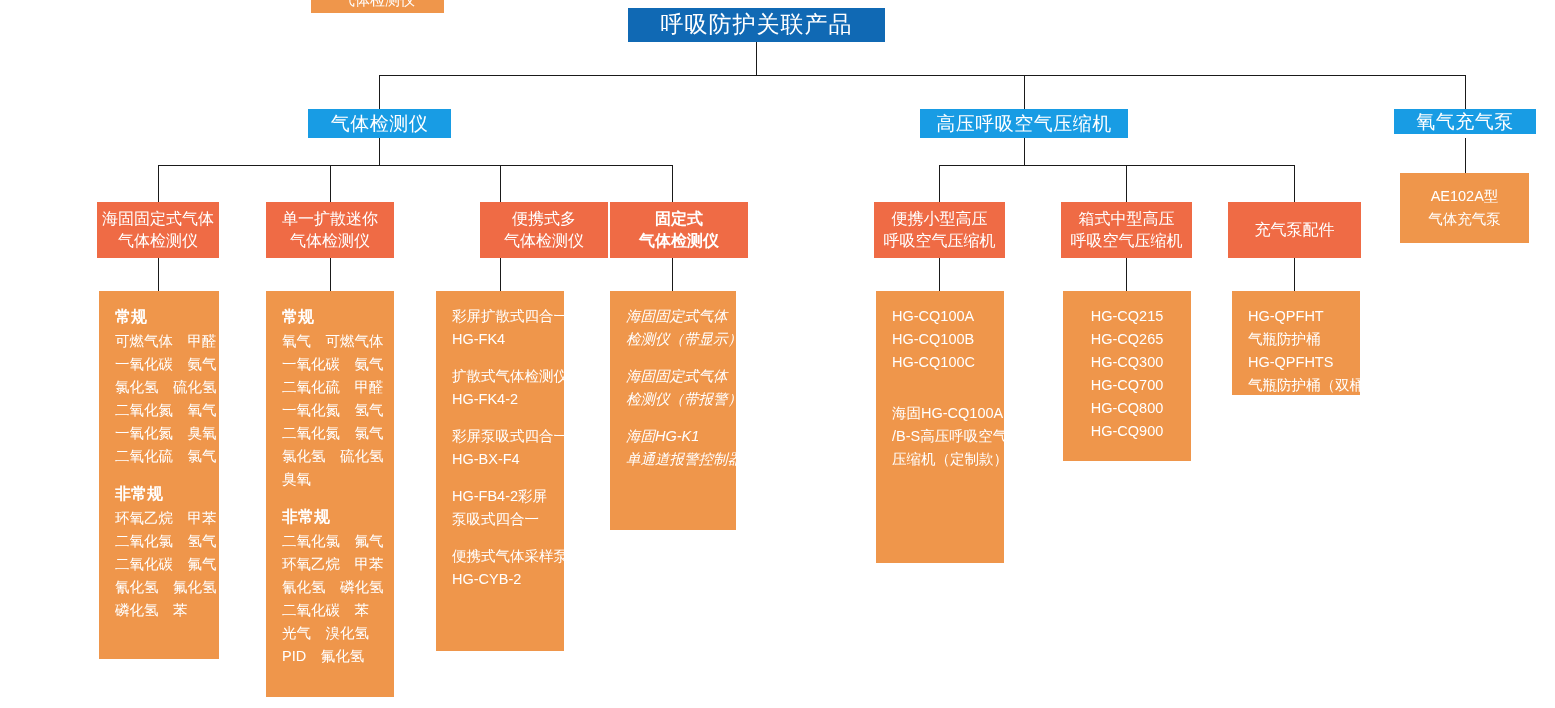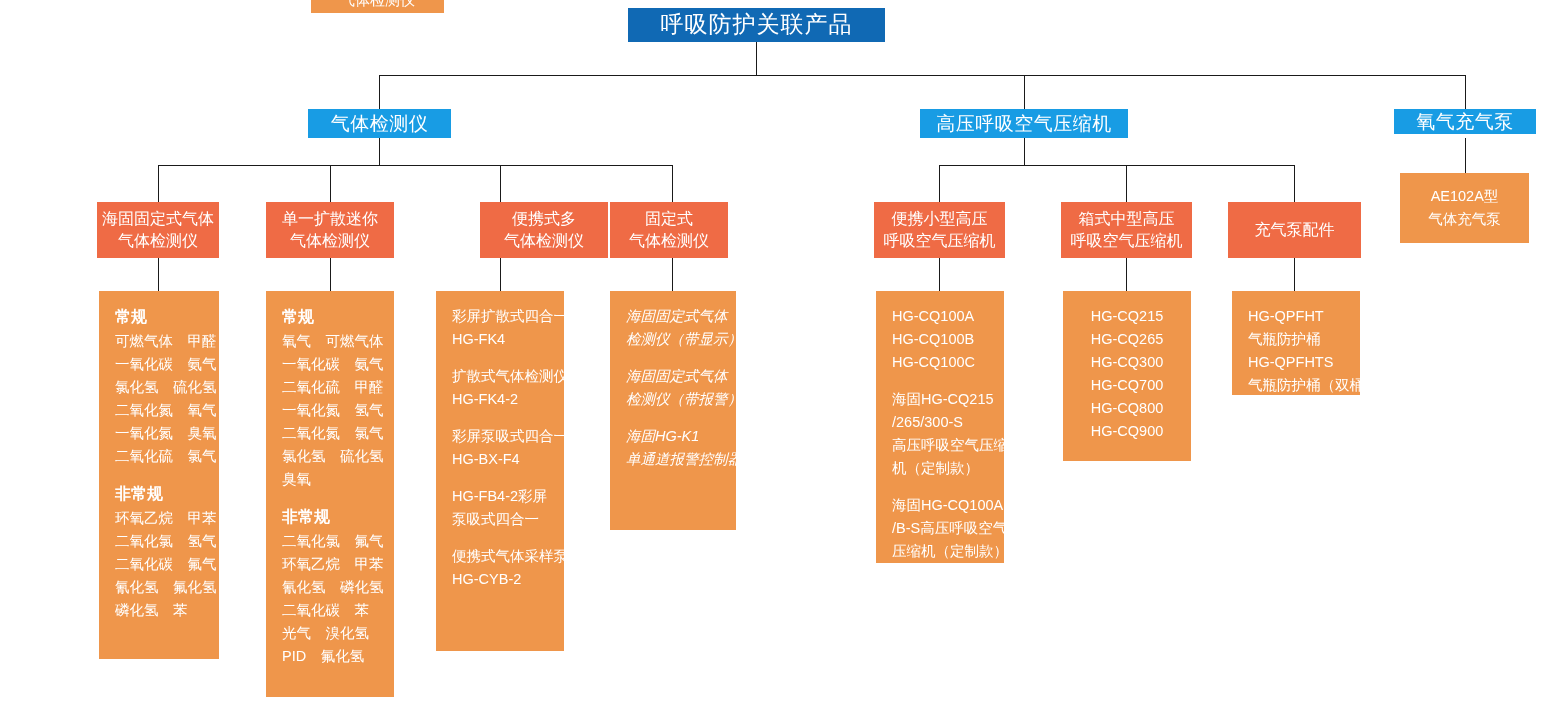--- a/index.html
+++ b/index.html
@@ -140,21 +140,21 @@
     <span class="ln-txt">气体检测仪</span>
   </div>
   <div class="box lvl3" style="left:266px; top:202px; width:128px; height:56px;">
     <span class="ln-txt">单一扩散迷你</span>
     <span class="ln-txt">气体检测仪</span>
   </div>
   <div class="box lvl3" style="left:436px; top:202px; width:128px; height:56px;margin-left:44px;">
     <span class="ln-txt">便携式多</span>
     <span class="ln-txt">气体检测仪</span>
   </div>
-  <div class="box lvl3" style="left:610px; top:202px; width:118px; height:56px;">
+  <div class="box lvl3" style="left:610px; top:202px; width:138px; height:56px;font-weight:bold;">
     <span class="ln-txt">固定式</span>
     <span class="ln-txt">气体检测仪</span>
   </div>
   <div class="box lvl3" style="left:874px; top:202px; width:131px; height:56px;text-align:right;">
     <span class="ln-txt">便携小型高压</span>
     <span class="ln-txt">呼吸空气压缩机</span>
   </div>
   <div class="box lvl3" style="left:1061px; top:202px; width:131px; height:56px;">
     <span class="ln-txt">箱式中型高压</span>
     <span class="ln-txt">呼吸空气压缩机</span>
@@ -259,26 +259,20 @@
     </div>
   </div>
 
   <div class="leaf" style="left:876px; top:291px; width:128px; height:272px;">
     <div>
       <span class="row">HG-CQ100A</span>
       <span class="row">HG-CQ100B</span>
       <span class="row">HG-CQ100C</span>
     </div>
     <span class="gap"></span>
-    <div>
-      <span class="row">海固HG-CQ215</span>
-      <span class="row">/265/300-S</span>
-      <span class="row">高压呼吸空气压缩</span>
-      <span class="row">机（定制款）</span>
-    </div>
     <span class="gap"></span>
     <div>
       <span class="row">海固HG-CQ100A</span>
       <span class="row">/B-S高压呼吸空气</span>
       <span class="row">压缩机（定制款）</span>
     </div>
   </div>
 
   <div class="leaf" style="left:1063px; top:291px; width:128px; height:170px; text-align:center; padding-left:14px;">
     <div>

